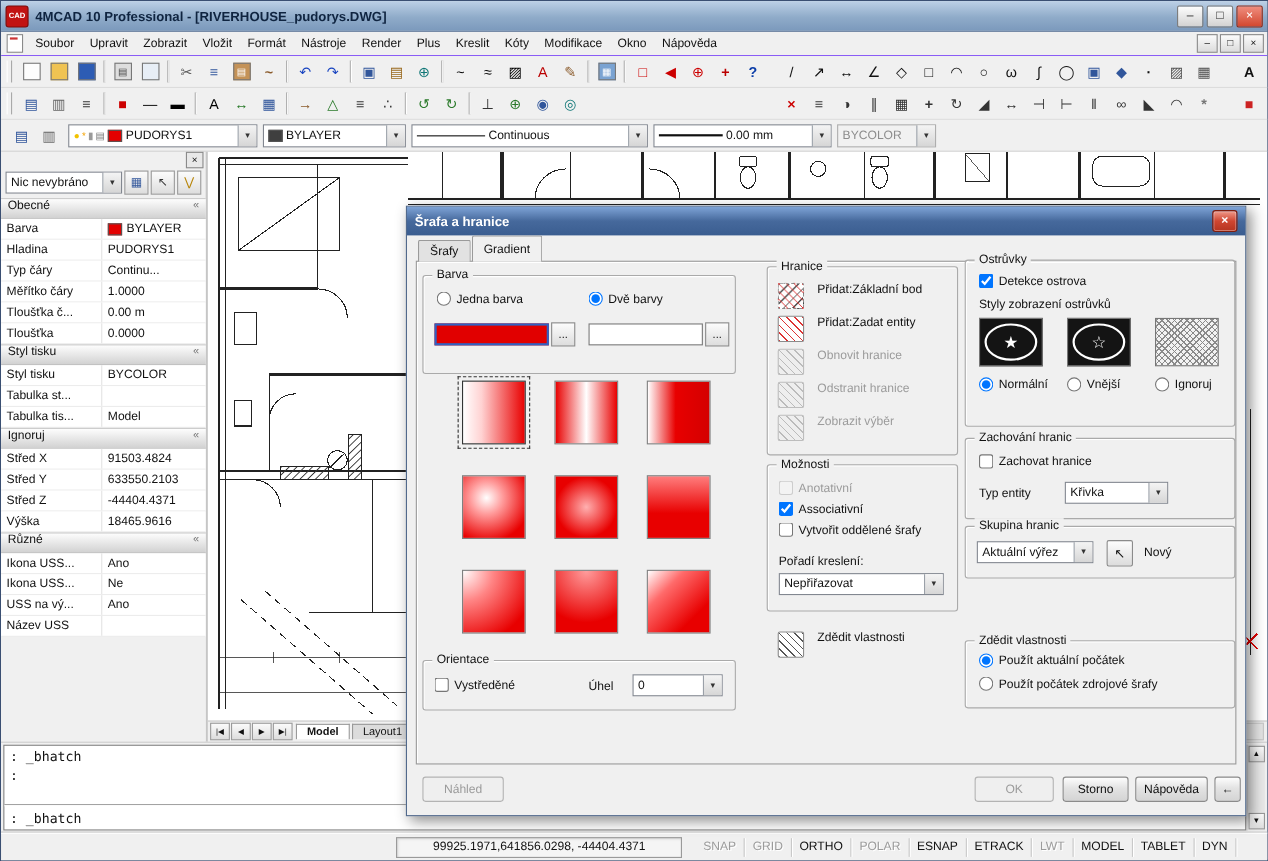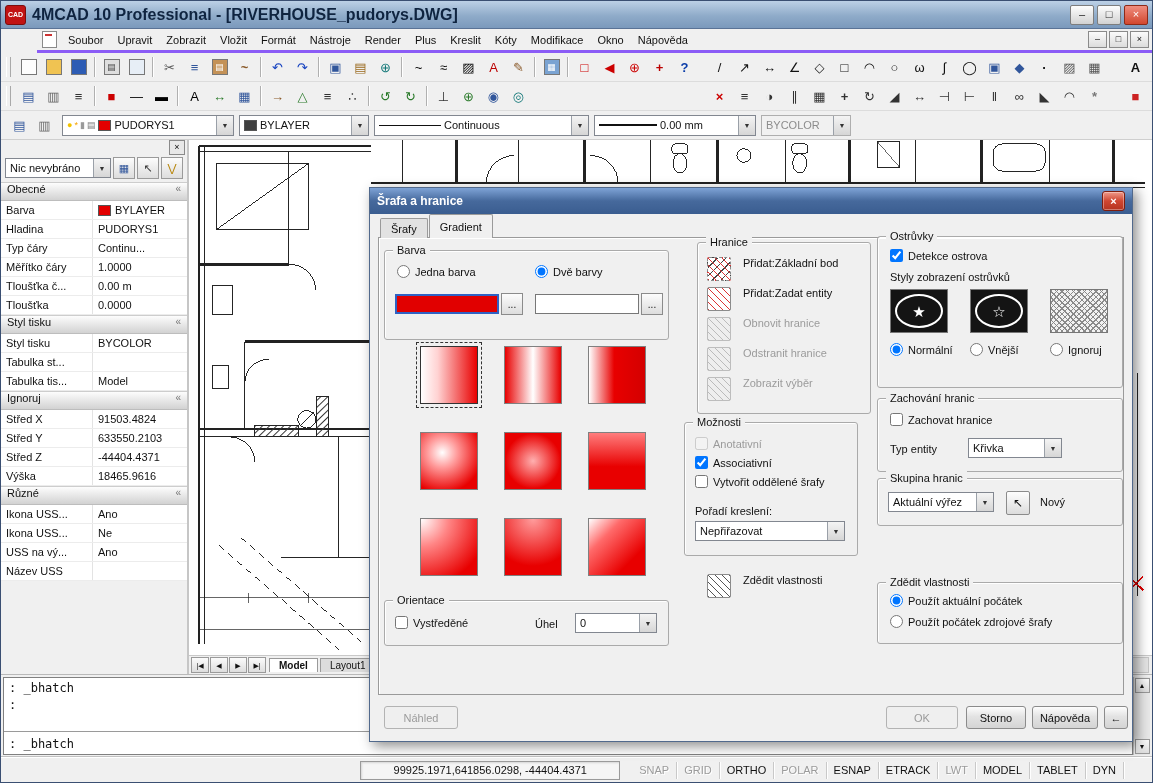--- a/index.html
+++ b/index.html
@@ -5,27 +5,27 @@
   html,body{margin:0;padding:0;}
   body{width:1153px;height:783px;position:relative;overflow:hidden;background:#666;
        font-family:"Liberation Sans",sans-serif;font-size:11px;color:#111;}
   .app{position:absolute;inset:0;display:flex;flex-direction:column;background:#f0f0f0;
        border:1px solid #3a4f72;box-sizing:border-box;}
   
   .titlebar{flex:0 0 27px;display:flex;align-items:center;padding:0 4px;
     background:linear-gradient(180deg,#bcd0e6 0%,#8fabc9 55%,#7b99bc 100%);border-bottom:1px solid #5a7396;}
   .logo{width:19px;height:18px;background:#c11313;color:#fff;font-size:7px;font-weight:bold;
     display:flex;align-items:center;justify-content:center;border-radius:3px;border:1px solid #7c0c0c;}
-  .title-text{margin-left:6px;font-weight:bold;font-size:16px;color:#0f2440;flex:1;white-space:nowrap;overflow:hidden;}
+  .title-text{margin-left:6px;font-weight:bold;font-size:12px;color:#0f2440;flex:1;white-space:nowrap;overflow:hidden;}
   .win-btn{width:22px;height:18px;margin-left:3px;background:linear-gradient(#fdfdfd,#d2d2d2);
     border:1px solid #7d7d7d;border-radius:2px;display:inline-flex;align-items:center;justify-content:center;
     font-size:11px;color:#222;line-height:1;}
   .win-btn.close{background:linear-gradient(#ef8d7e,#d2472f);color:#fff;border-color:#8d2a18;}
   
-  .menubar{flex:0 0 21px;display:flex;align-items:center;background:#f0f0f0;border-bottom:3px solid #8b5cf6;padding:0 3px;margin-left:36px;}
+  .menubar{flex:0 0 21px;display:flex;align-items:center;background:#f0f0f0;border-bottom:1px solid #8b5cf6;padding:0 3px;}
   .mdi-doc{width:13px;height:15px;background:#fff;border:1px solid #8a8a8a;margin:0 4px 0 2px;position:relative;}
   .mdi-doc::after{content:"";position:absolute;left:2px;top:2px;width:7px;height:2px;background:#c33;}
   .menu-item{padding:3px 7px;cursor:default;}
   .spring{flex:1;}
   .mdi-btn{width:17px;height:15px;border:1px solid #8a8a8a;background:linear-gradient(#fbfbfb,#dcdcdc);
     margin-left:2px;font-size:9px;display:inline-flex;align-items:center;justify-content:center;line-height:1;}
   
   .toolbar{flex:0 0 28px;display:flex;align-items:center;background:#f0f0f0;border-bottom:1px solid #dcdcdc;padding:0 4px;}
   .tb-grip{width:3px;height:20px;border-left:1px solid #fff;border-right:1px solid #a9a9a9;margin:0 5px 0 1px;}
   .tb-group{display:flex;align-items:center;}
@@ -819,21 +819,21 @@
               <span class="hicon hi2"></span>
               <span class="hlabel">Odstranit hranice</span>
             </div>
             <div class="hrow dis">
               <span class="hicon hi4"></span>
               <span class="hlabel">Zobrazit výběr</span>
             </div>
           </div>
       </div>
 
-      <div class="grp" style="left:314px;top:208px;width:172px;height:132px">
+      <div class="grp" style="left:327px;top:208px;width:172px;height:132px">
         <span class="leg">Možnosti</span>
         <div class="mcol" id="moznosti-checks">
             <label class="opt2 dis">
               <input type="checkbox" disabled="" style="">
               <span>Anotativní</span>
             </label>
             <label class="opt2">
               <input type="checkbox" checked="" style="">
               <span>Associativní</span>
             </label>

